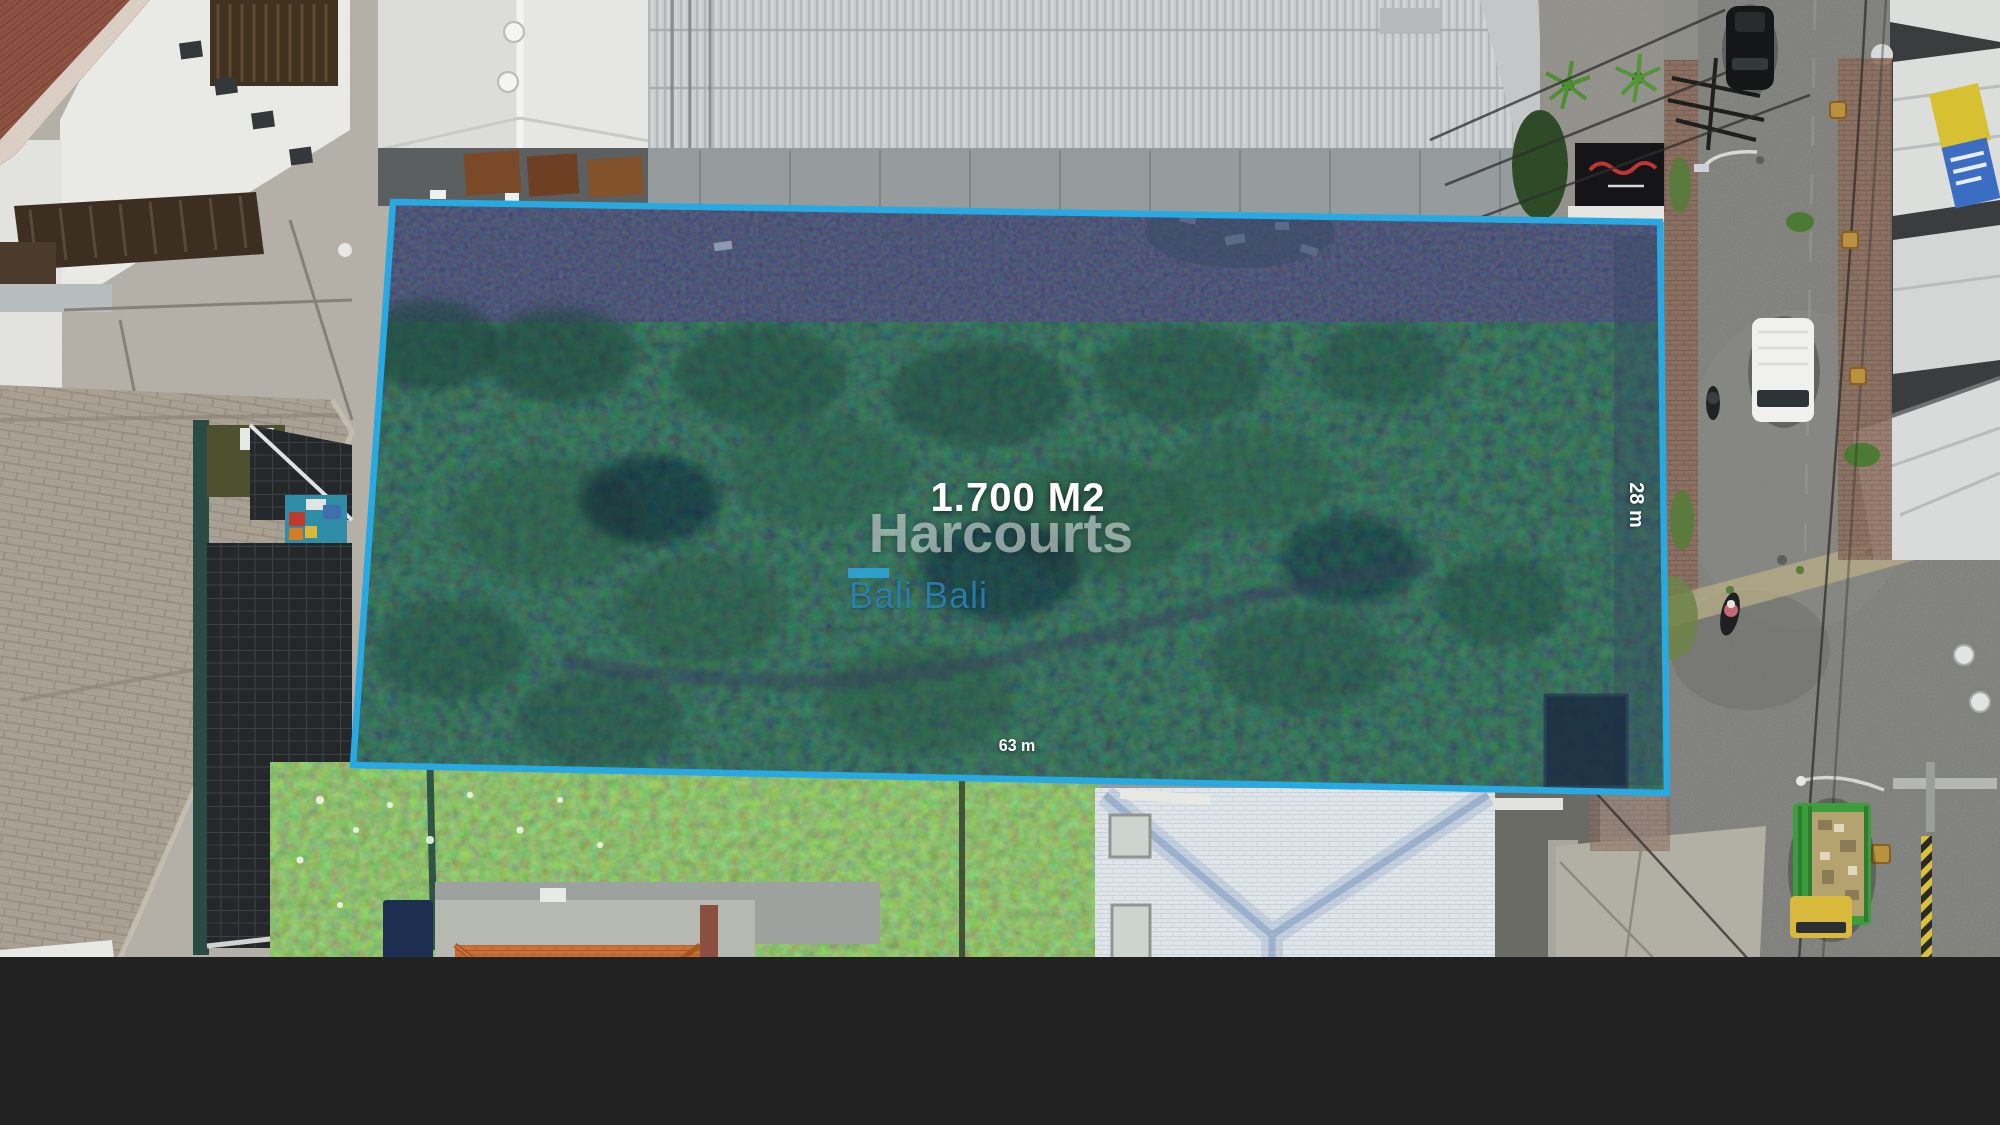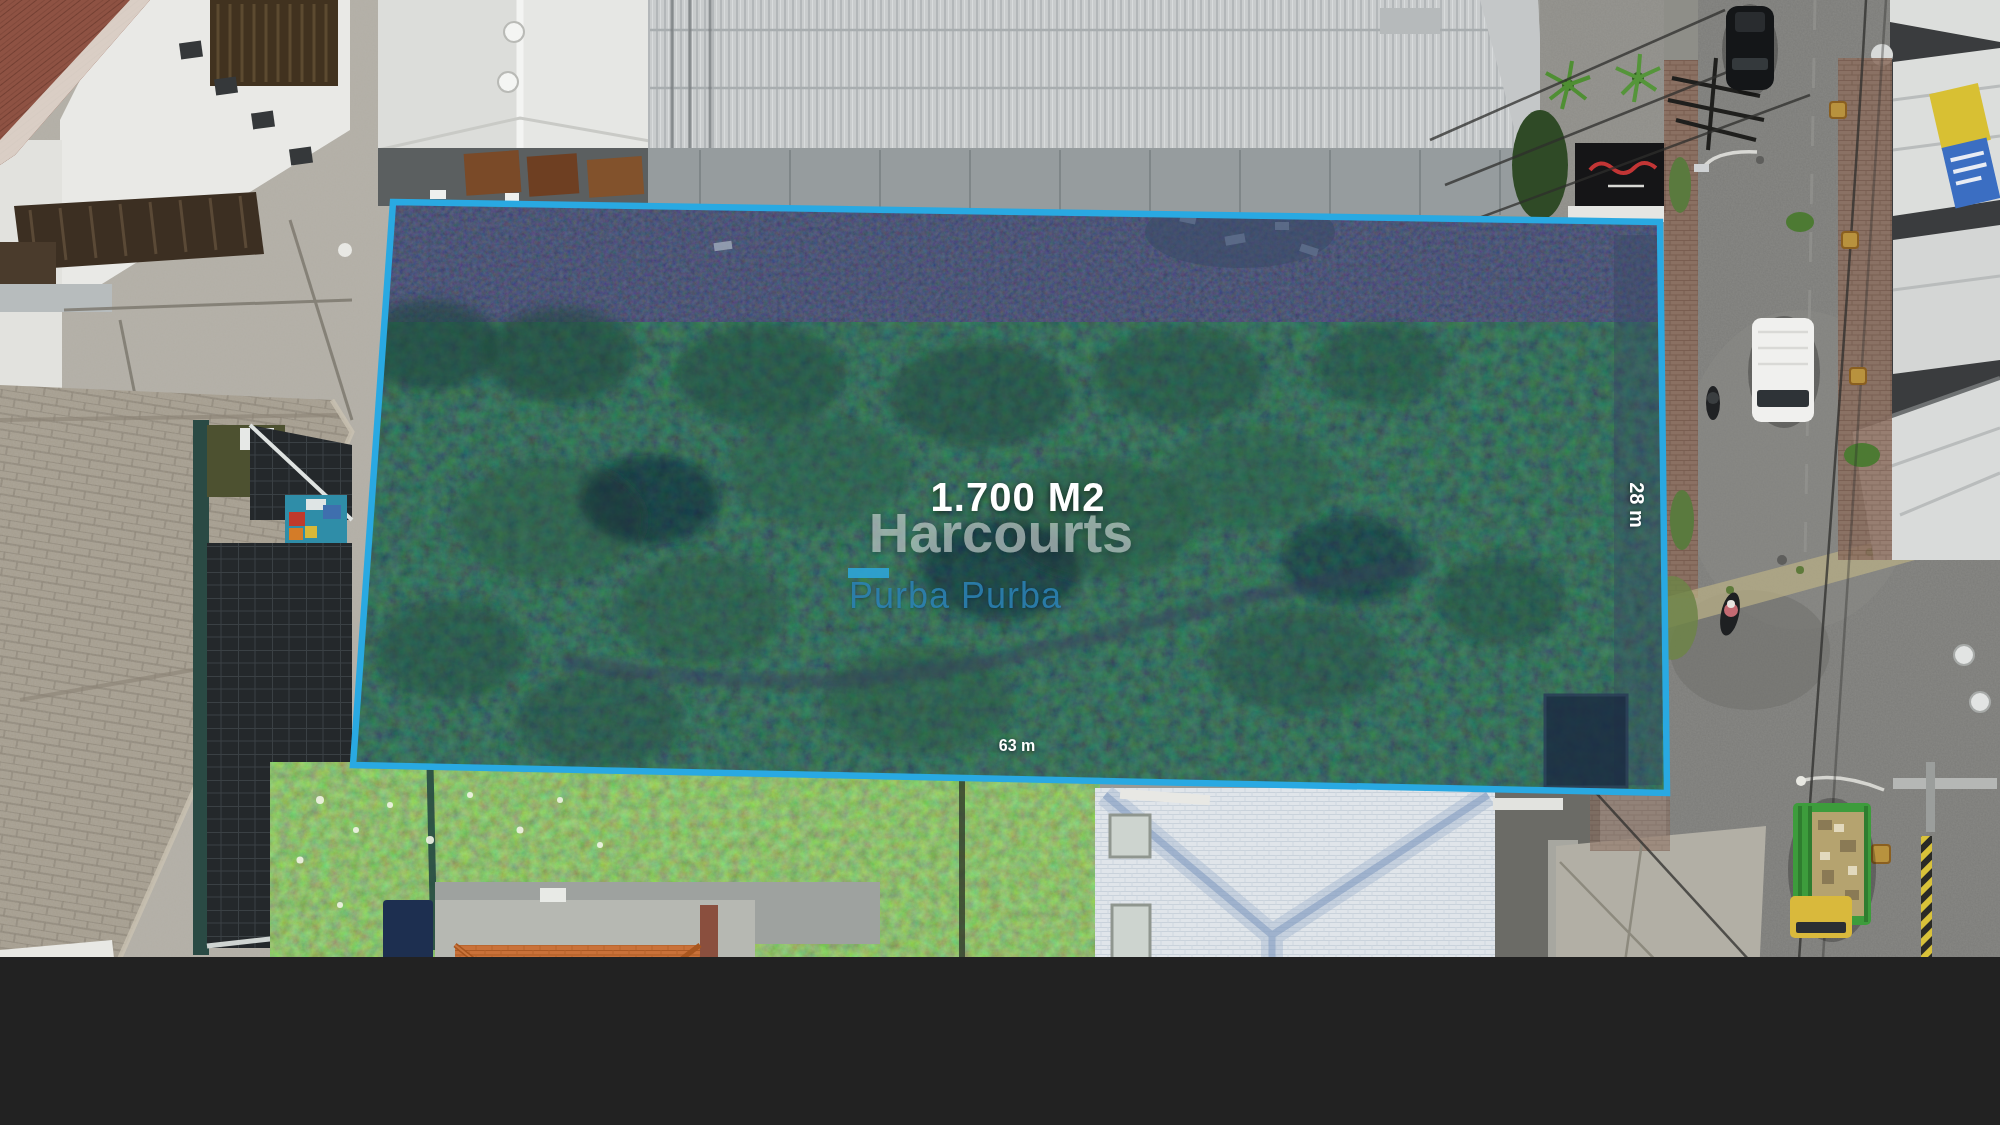--- a/index.html
+++ b/index.html
@@ -458,16 +458,16 @@
       <rect x="350" y="195" width="1320" height="600" fill="#0d2a55" opacity=".34"></rect>
     </g>
 
     <polygon points="393,202 1660,222 1667,793 353,765" fill="none" stroke="#29a9e2" stroke-width="6.5" stroke-linejoin="miter"></polygon>
   </g>
 </svg>
 
   <div class="lbl" id="area-label">1.700 M2</div>
   <div class="lbl" id="brand-label">Harcourts</div>
   <div id="brand-bar"></div>
-  <div class="lbl" id="brand-sub-label">Purba Purba</div>
+  <div class="lbl" id="brand-sub-label">Bali Bali</div>
   <div class="lbl" id="width-label">63 m</div>
   <div class="lbl" id="depth-label">28 m</div>
 </div>
 
 </body></html>

